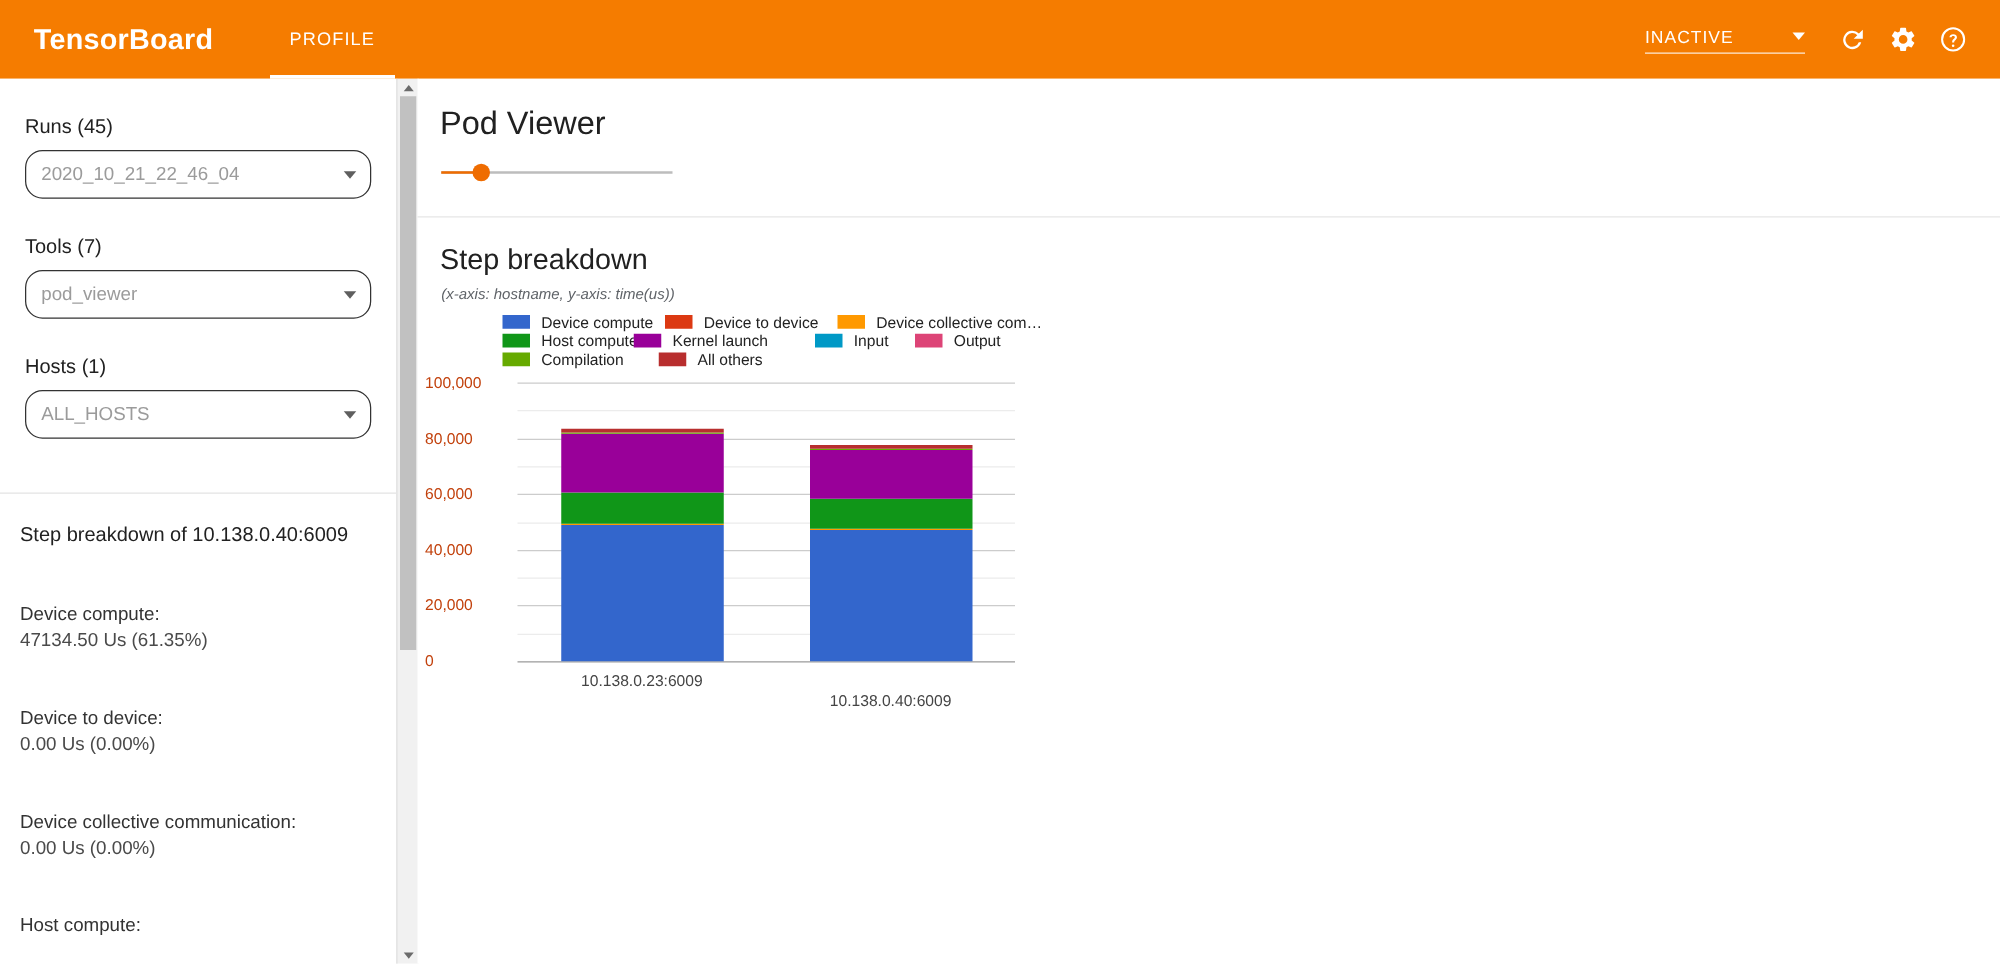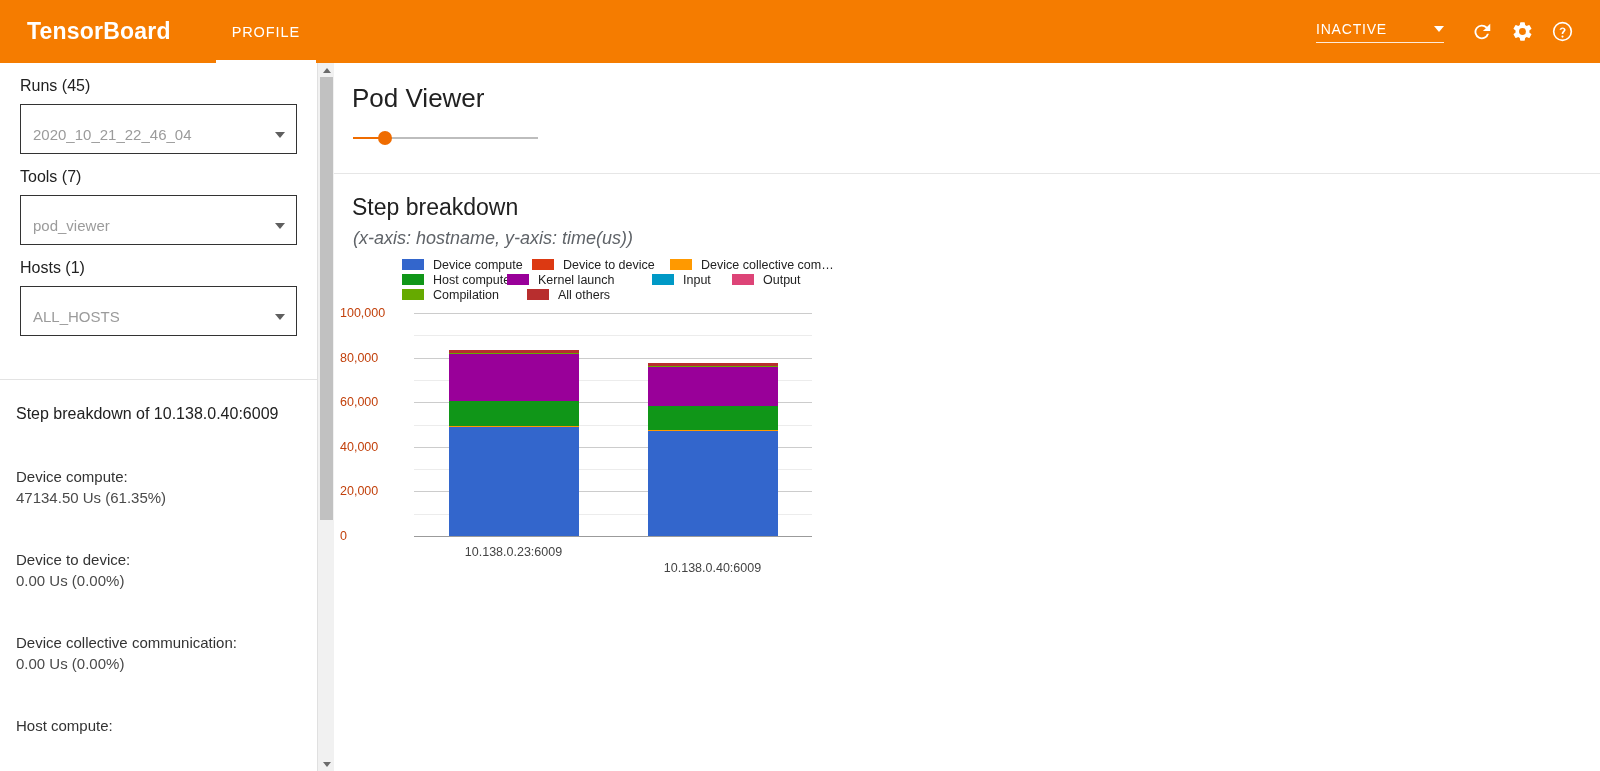--- a/index.html
+++ b/index.html
@@ -61,26 +61,26 @@
     background: #ffffff; overflow: hidden;
   }
   .capture-wrap { display: flex; justify-content: center; padding-top: 20px; }
   .capture-btn {
     border: 1px solid #4a4a4a; background: #fff; color: #333;
     font-size: 14px; letter-spacing: .6px; padding: 11px 19px;
     border-radius: 2px; cursor: pointer; font-family: inherit;
   }
   .field { margin: 0 20px; }
   .field-label {
-    font-size: 16px; color: #212121; margin-top: 14px; margin-bottom: 9px;
+    font-size: 16px; color: #212121; margin-top: 30px; margin-bottom: 9px;
   }
   .select-box {
-    height: 37px; border: 1px solid #333; border-radius: 0;
+    height: 37px; border: 1px solid #333; border-radius: 14px;
     display: flex; align-items: center; justify-content: space-between;
-    padding: 11px 11px 0 12px; cursor: pointer; background: #fff;
+    padding: 0 11px 0 12px; cursor: pointer; background: #fff;
   }
   .select-value { font-size: 15px; color: #9b9b9b; }
   .caret-dark {
     width: 0; height: 0; border-left: 5px solid transparent;
     border-right: 5px solid transparent; border-top: 6px solid #5f5f5f;
   }
   .sidebar-divider {
     margin-top: 43px; border-top: 1px solid #e3e3e3;
   }
   .detail-title {
@@ -133,21 +133,21 @@
   }
   .slider-thumb {
     position: absolute; top: 3px; left: 24px; width: 14px; height: 14px;
     border-radius: 50%; background: #ef6c00; cursor: pointer;
   }
   .hr-divider {
     margin-top: 25px; border-top: 1px solid #e6e6e6; width: 1266px;
   }
   .section-title { font-size: 23px; color: #212121; margin: 20px 0 0 18px; font-weight: 400; }
   .section-sub {
-    font-size: 18px; color: #5f6368; font-style: italic; margin: 7px 0 0 19px;
+    font-size: 12px; color: #5f6368; font-style: italic; margin: 7px 0 0 19px;
   }
 
   
   .chart { position: relative; margin-left: 18px; margin-top: 8px; width: 850px; height: 300px; }
   .legend { position: absolute; left: 50px; top: 0; width: 470px; }
   .legend-row { display: flex; align-items: center; height: 15px; margin-bottom: 0px; }
   .legend-item { display: flex; align-items: center; }
   .legend-swatch { width: 22px; height: 11px; flex: none; }
   .legend-label {
     font-size: 12.5px; color: #222; margin-left: 9px; white-space: nowrap;

